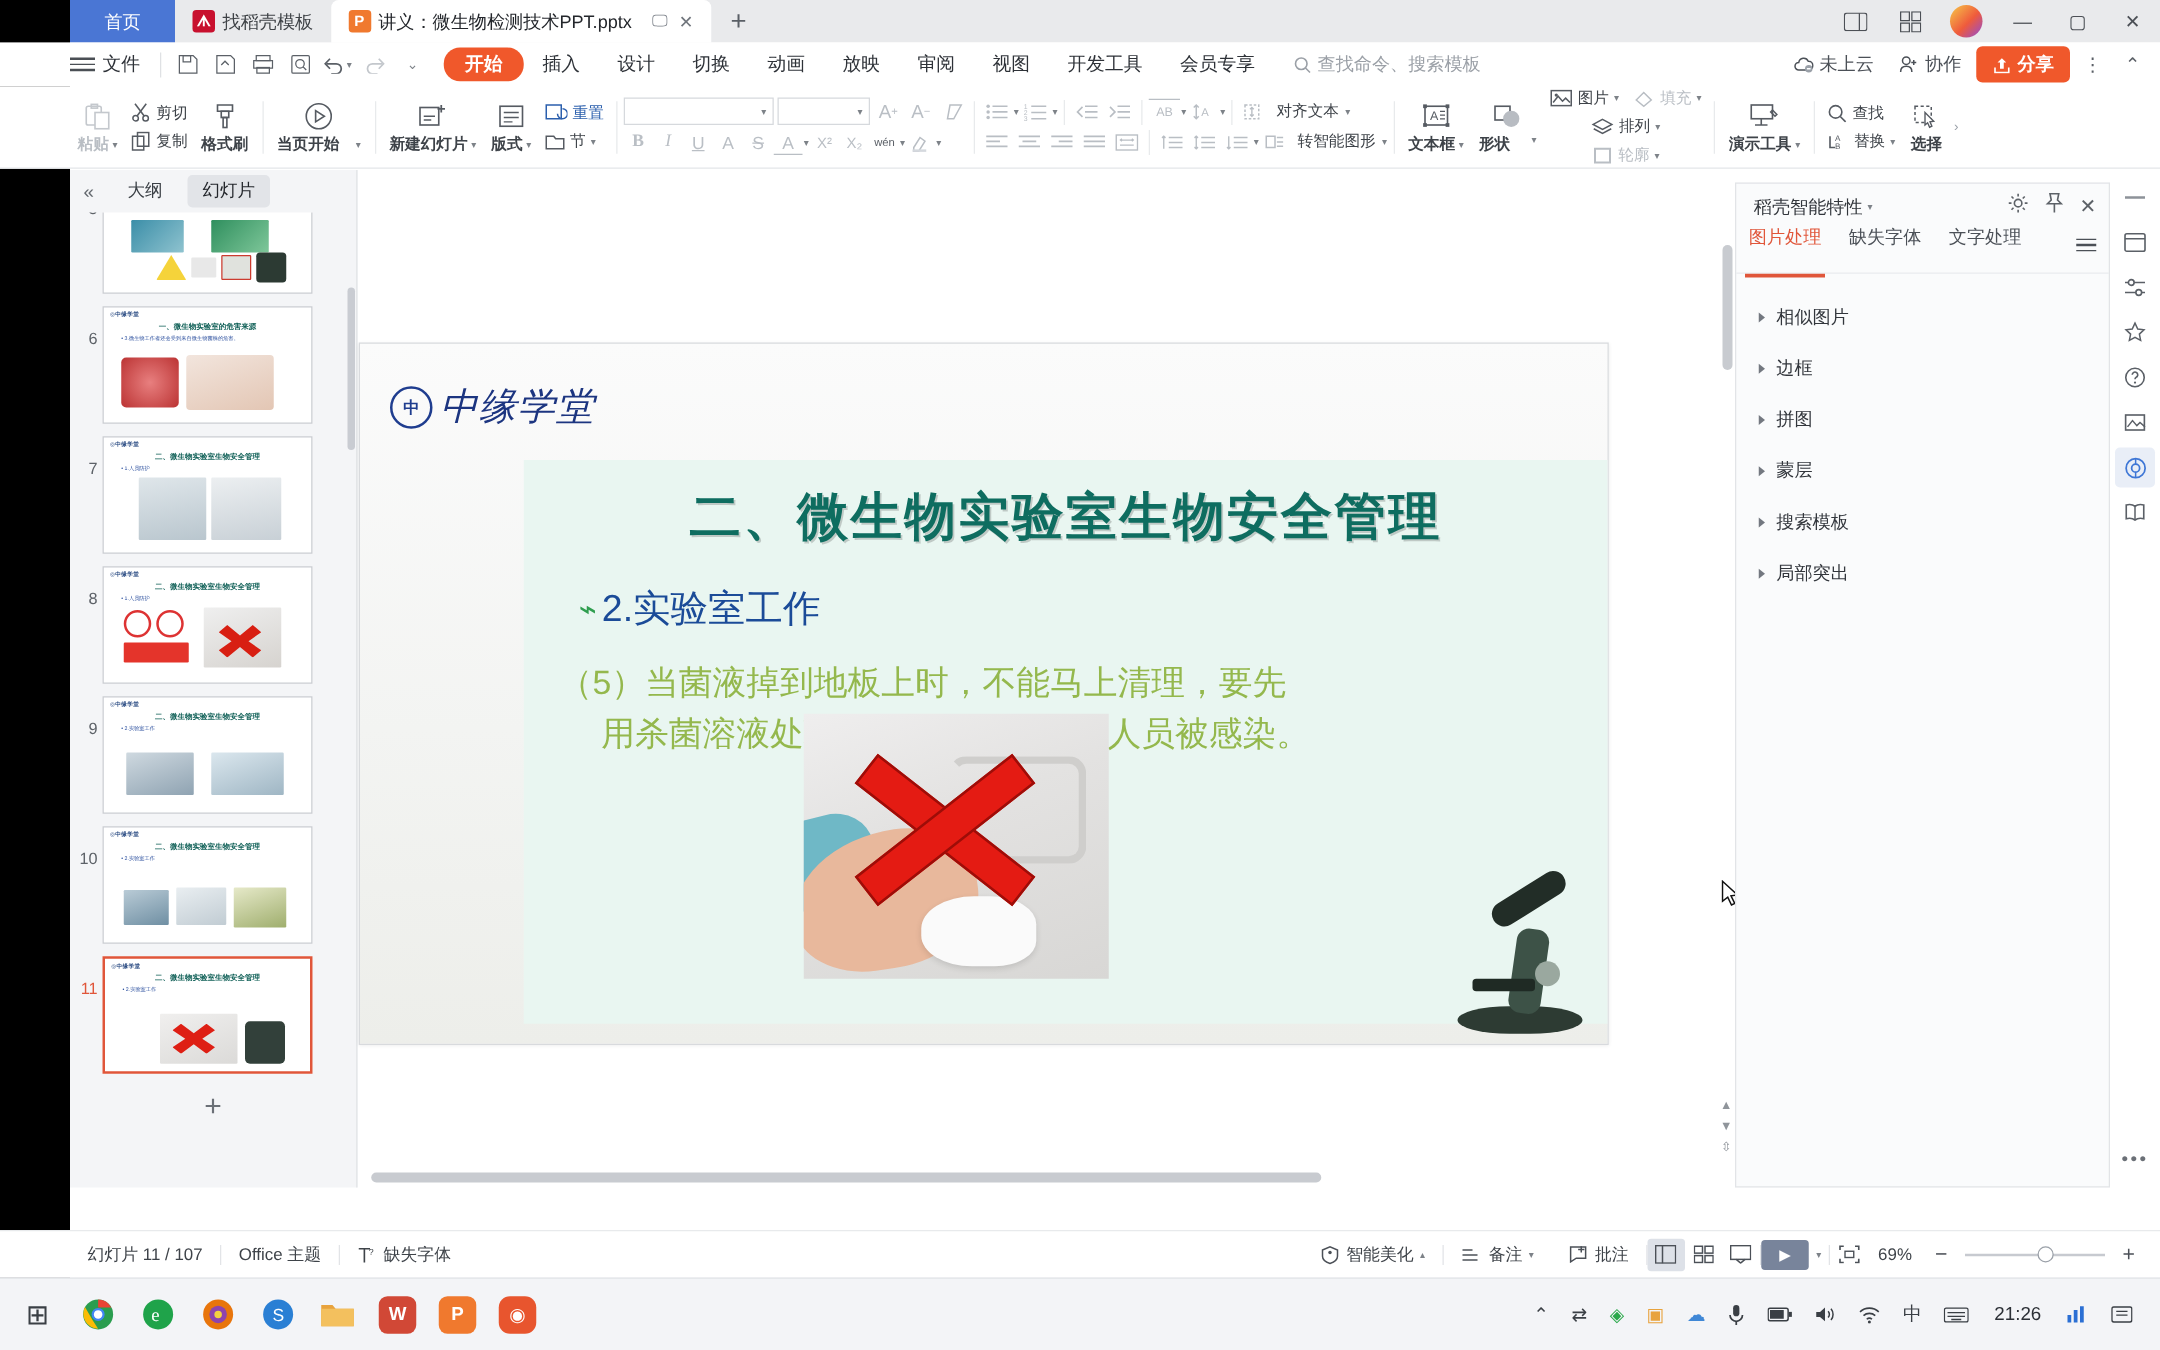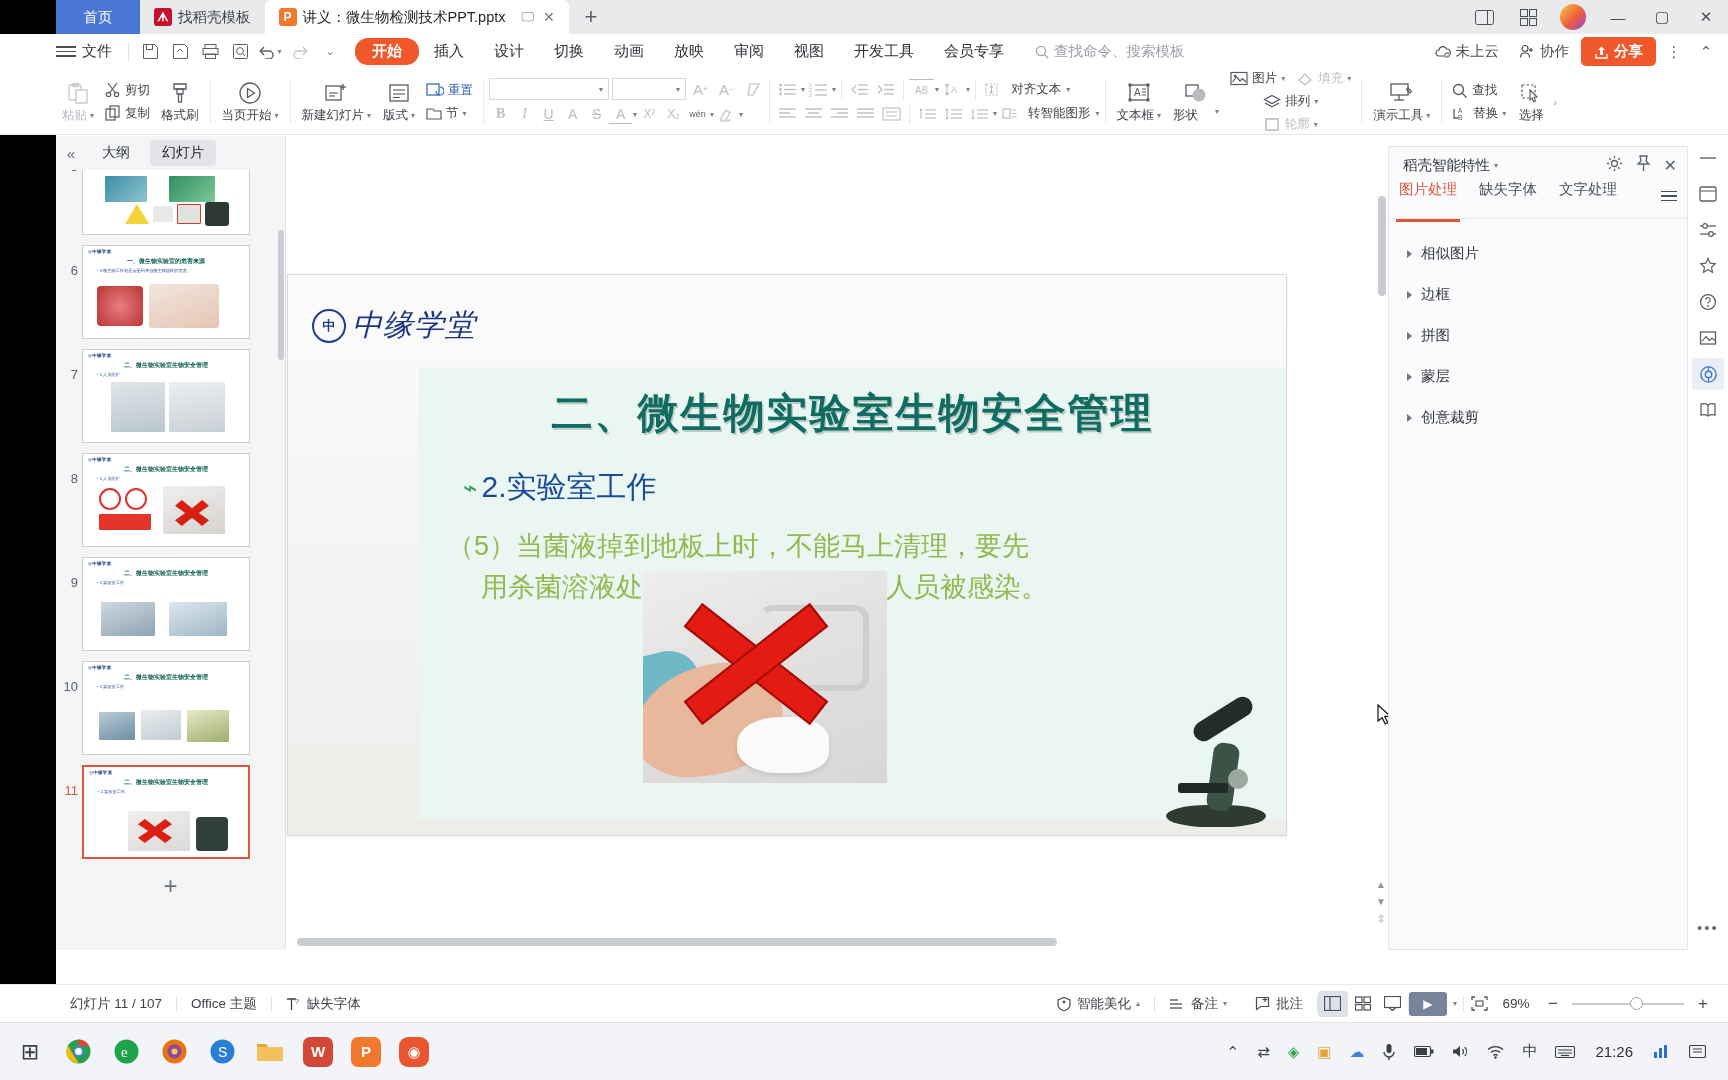--- a/index.html
+++ b/index.html
@@ -90,21 +90,21 @@
   
   .ribbon {
     position: absolute; top: 69px; left: 0; width: 1728px; height: 66px;
     background: #fff; border-bottom: 1px solid #e4e6e9;
     display: flex; align-items: center; padding-left: 56px;
   }
   .rgroup { display: flex; align-items: center; height: 62px; }
   .rsep { width: 1px; height: 42px; background: #e8eaec; margin: 0 5px; }
   .btnv { display: flex; flex-direction: column; align-items: center;
     justify-content: center; padding: 0 6px; min-width: 40px; gap: 1px; }
-  .btnv .lbl { font-size: 12.5px; color: #3e4349; white-space: nowrap; }
+  .btnv .lbl { font-size: 12.5px; color: #3e4349; white-space: nowrap; font-weight: bold; }
   .btnv .ico { color: #565b62; display: flex; align-items: center;
     justify-content: center; height: 26px; }
   .btnh { display: flex; align-items: center; gap: 4px; padding: 2px 5px;
     font-size: 12.5px; color: #3e4349; white-space: nowrap; }
   .stackcol { display: flex; flex-direction: column; justify-content: center;
     gap: 2px; }
   .caret { font-size: 8px; color: #7d8288; }
   .fontbox { width: 120px; height: 22px; border: 1px solid #d6d9dd;
     background: #fff; display: flex; align-items: center; justify-content: flex-end;
     padding-right: 5px; }
@@ -526,21 +526,21 @@
     <div class="rsep"></div>
 
     <div class="rgroup">
       <div class="btnv">
         <div class="ico">
           <svg width="26" height="26" viewBox="0 0 26 26">
               <circle cx="13" cy="13" r="10" fill="none" stroke="#565b62" stroke-width="1.3"></circle>
               <path d="M10.5 8.5l7 4.5-7 4.5z" fill="none" stroke="#565b62" stroke-width="1.3"></path>
             </svg>
         </div>
-        <div class="lbl" style="display:flex;align-items:center;gap:3px;">
+        <div class="lbl" style="display:flex;align-items:center;gap:13px;">
           <span>当页开始</span>
           <span class="caret">▾</span>
         </div>
       </div>
     </div>
 
     <div class="rsep"></div>
 
     <div class="rgroup">
       <div class="btnv">
@@ -1100,21 +1100,25 @@
       <div class="rp-item">
         <span class="tri"></span>
         <span>拼图</span>
       </div>
       <div class="rp-item">
         <span class="tri"></span>
         <span>蒙层</span>
       </div>
       <div class="rp-item">
         <span class="tri"></span>
-        <span>创意裁剪</span>
+        <span>搜索模板</span>
+      </div>
+      <div class="rp-item">
+        <span class="tri"></span>
+        <span>局部突出</span>
       </div>
     </div>
   </div>
 
   <div class="rightrail">
     <div class="rr-btn">
       <svg width="18" height="4" viewBox="0 0 18 4">
           <line x1="1" y1="2" x2="17" y2="2" stroke="#8d9299" stroke-width="2"></line>
         </svg>
     </div>

